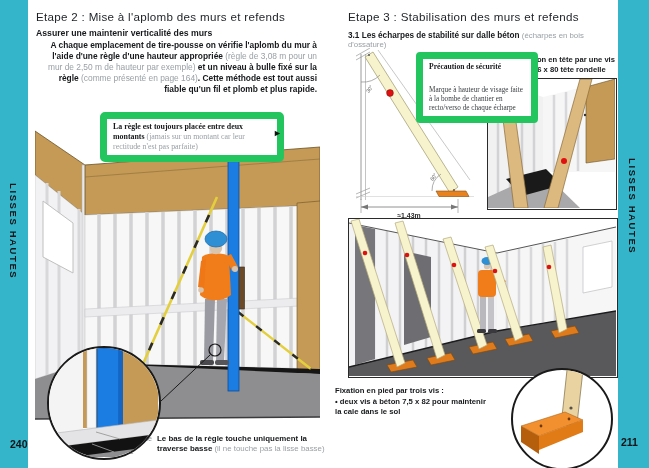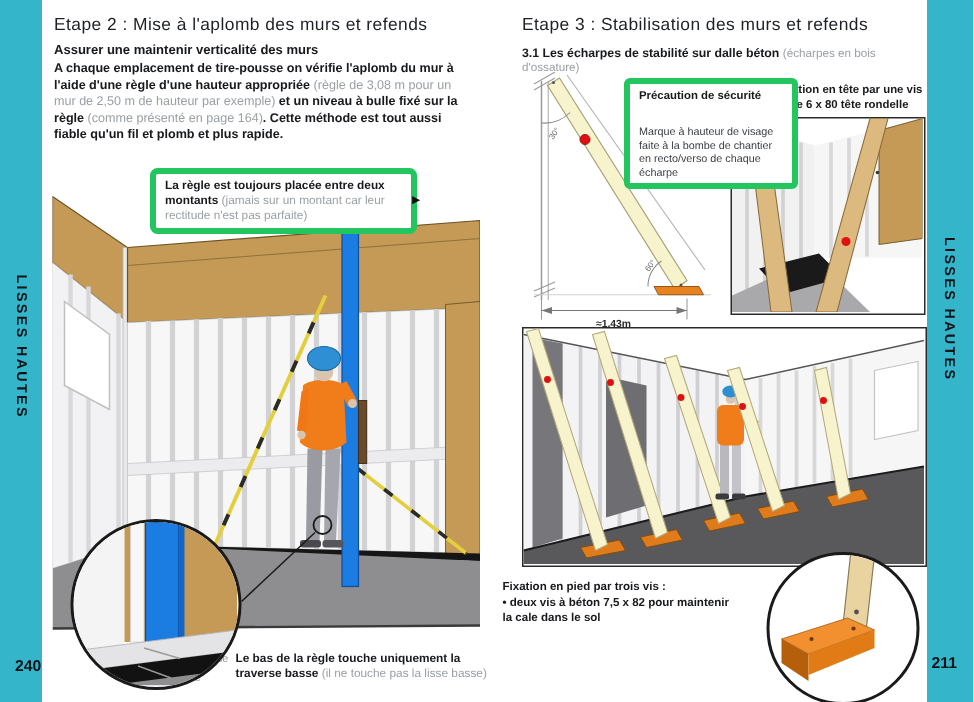--- a/index.html
+++ b/index.html
@@ -10,25 +10,25 @@
   }
   .abs{position:absolute}
   .bar{background:#35b5c9;top:0;height:468px;width:28px}
   .vlabel{
     writing-mode:vertical-rl;font-weight:700;font-size:9.5px;
     letter-spacing:1.6px;color:#0e1418;white-space:nowrap;
   }
   .pagenum{font-weight:700;font-size:10.5px;color:#0e1418}
   .h1{font-size:11.6px;font-weight:400;color:#1d2126;letter-spacing:.3px;white-space:nowrap}
   .h2{font-size:8.7px;font-weight:700;color:#17191c}
-  .bodytext{font-size:8.4px;line-height:11px;color:#17191c;font-weight:700;text-align:left}
+  .bodytext{font-size:8.4px;line-height:11px;color:#17191c;font-weight:700;text-align:right}
   .note{color:#9aa0a5;font-weight:400}
   .callout{
-    background:#fff;border:4px solid #22c55e;border-radius:5px;
-    padding:3px 6px;font-size:7.9px;line-height:10px;color:#17191c;z-index:7;
+    background:#fff;border:7px solid #22c55e;border-radius:5px;
+    padding:3px 6px;font-size:7.9px;line-height:10px;color:#17191c;z-index:7;font-family:Liberation Serif, serif;
   }
   .callout .b{font-weight:700}
   .safety-title{font-weight:700;font-size:7.6px;line-height:9.5px;color:#17191c}
   .safety-body{font-weight:400;font-size:7.2px;line-height:9px;color:#3c4044;margin-top:14px}
   .fixtete{font-weight:700;font-size:7.6px;line-height:10px;color:#17191c;text-align:center}
   .fixpied{font-size:7.7px;line-height:10.5px;color:#17191c;font-weight:700}
   .caption{font-size:7.9px;line-height:10px;color:#17191c}
   .caption .b{font-weight:700}
   .leaderlabel{font-size:7.2px;color:#8a8f94;white-space:nowrap}
   .frame{border:1.5px solid #2a2a2a;background:#fff;box-sizing:border-box}

